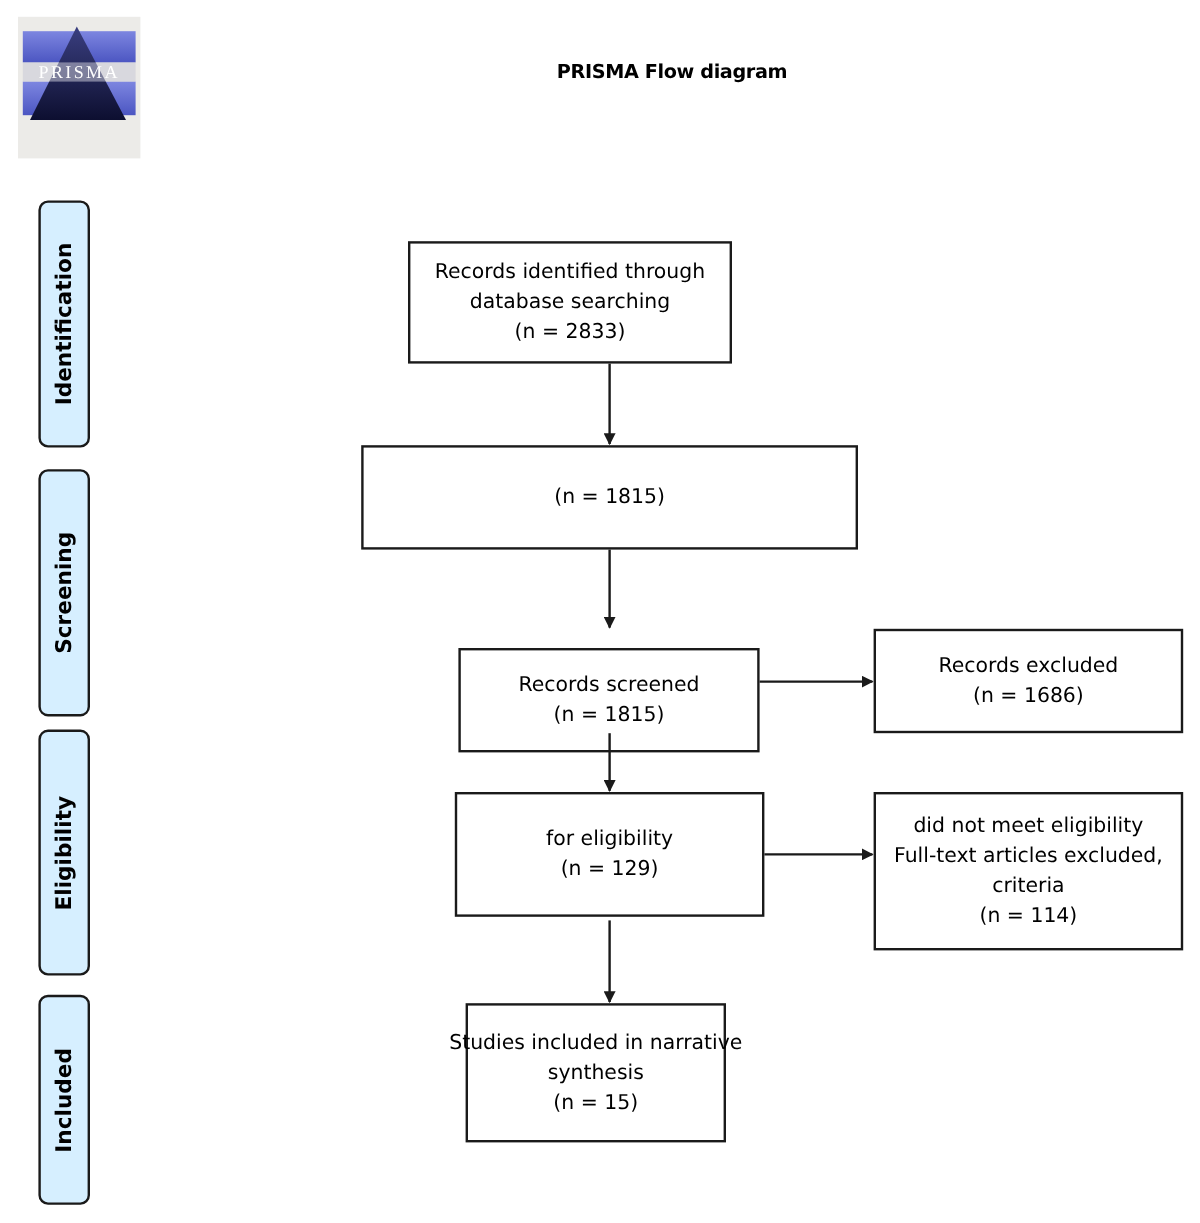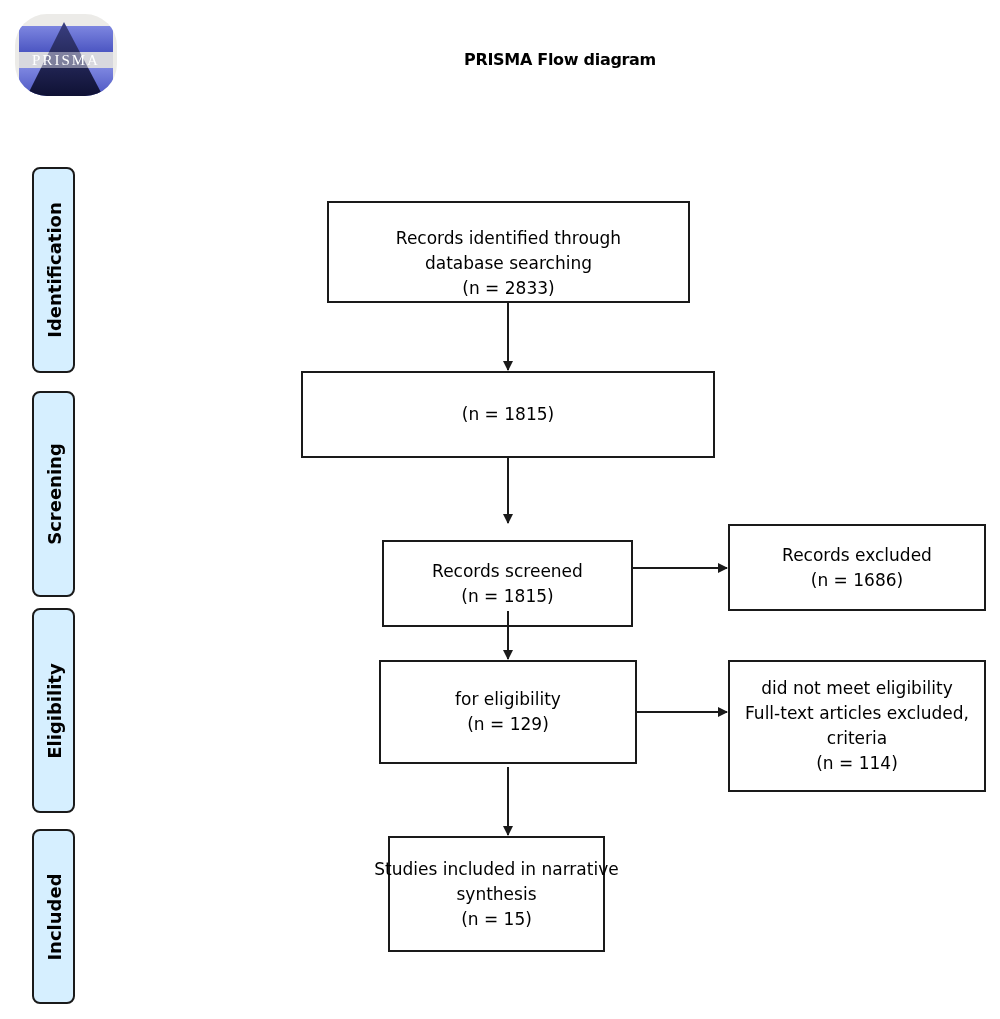--- a/index.html
+++ b/index.html
@@ -1,19 +1,19 @@
 <!DOCTYPE html>
 <html><head>
 <meta charset="utf-8">
 <style>
   html, body { margin: 0; padding: 0; background: #ffffff; }
   body { width: 1000px; height: 1019px; position: relative; overflow: hidden;
          font-family: "Liberation Sans", sans-serif; color: #000; }
-  .logo { position: absolute; left: 15px; top: 14px; width: 102px; height: 82px;
-          background: #ecebe8; overflow: hidden; border-radius: 32px; }
+  .logo { position: absolute; left: 15px; top: 14px; width: 102px; height: 118px;
+          background: #ecebe8; overflow: hidden; }
   .logo svg { display: block; }
   .title { position: absolute; left: 380px; top: 50px; width: 360px; text-align: center;
            font-size: 16px; font-weight: bold; font-family: "DejaVu Sans", sans-serif; letter-spacing: -0.3px; }
   .tab { position: absolute; left: 32px; width: 43px; background: #d6efff;
          border: 2px solid #1a1a1a; border-radius: 8px; box-sizing: border-box; }
   .tab span { position: absolute; left: 50%; top: 50%; transform: translate(-50%, -50%) rotate(-90deg);
               white-space: nowrap; font-weight: bold; font-size: 18px; font-family: "DejaVu Sans", sans-serif; }
   .box { position: absolute; border: 2px solid #1a1a1a; box-sizing: border-box; background: #fff;
          display: flex; flex-direction: column; justify-content: center; align-items: center;
          text-align: center; font-size: 17px; line-height: 25px; font-family: "DejaVu Sans", sans-serif; }
@@ -51,21 +51,21 @@
 <div class="tab" style="top:391px;height:206px;">
   <span>Screening</span>
 </div>
 <div class="tab" style="top:608px;height:205px;">
   <span>Eligibility</span>
 </div>
 <div class="tab" style="top:829px;height:175px;">
   <span>Included</span>
 </div>
 
-<div class="box" style="left:327px;top:201px;width:363px;height:102px;justify-content:flex-end;">
+<div class="box" style="left:340px;top:201px;width:270px;height:102px;">
   <div>Records identified through</div>
   <div>database searching</div>
   <div>(n = 2833)</div>
 </div>
 
 <div class="box" style="left:301px;top:371px;width:414px;height:87px;">
   <div>(n = 1815)</div>
 </div>
 
 <div class="box" style="left:382px;top:540px;width:251px;height:87px;">

